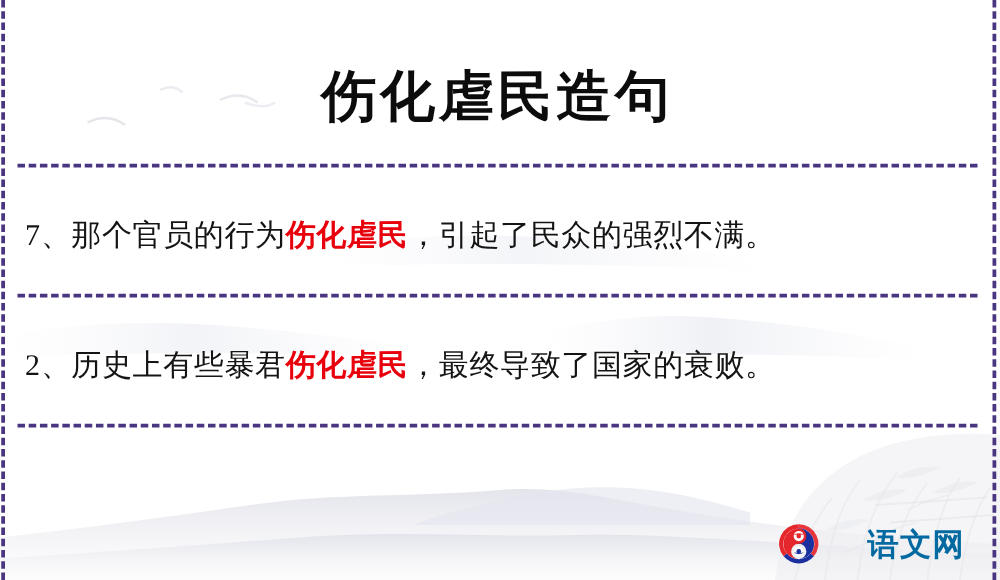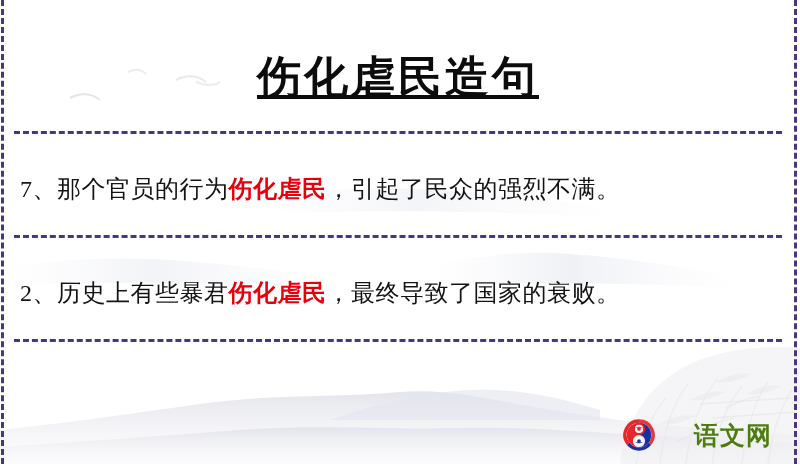--- a/index.html
+++ b/index.html
@@ -57,21 +57,20 @@
     text-align: center;
     font-family: "Liberation Serif", "DejaVu Serif", serif;
     font-size: 44px;
     font-weight: bold;
     color: #0c0c0c;
     letter-spacing: 3px;
     line-height: 1;
     padding-top: 27px;
     padding-bottom: 0;
     white-space: nowrap;
-    text-decoration: underline;
   }
 
   .rule {
     height: 0;
     border-top: 3px dashed #4a3580;
     margin: 0;
   }
   .rule.r1 { margin-top: 31px; }
   .rule.r2 { margin-top: 13px; }
   .rule.r3 { margin-top: 13px; }
@@ -103,21 +102,21 @@
   .logo-mark {
     width: 34px;
     height: 34px;
     margin-right: 6px;
     flex: none;
   }
   .logo-text {
     font-family: "DejaVu Sans", "Liberation Sans", sans-serif;
     font-size: 25px;
     font-weight: bold;
-    color: #4d7c0f;
+    color: #0369a1;
     letter-spacing: 1px;
     line-height: 1;
     margin-left: 32px;
   }
 </style>
 </head>
 <body>
 
 <div id="page">
 

